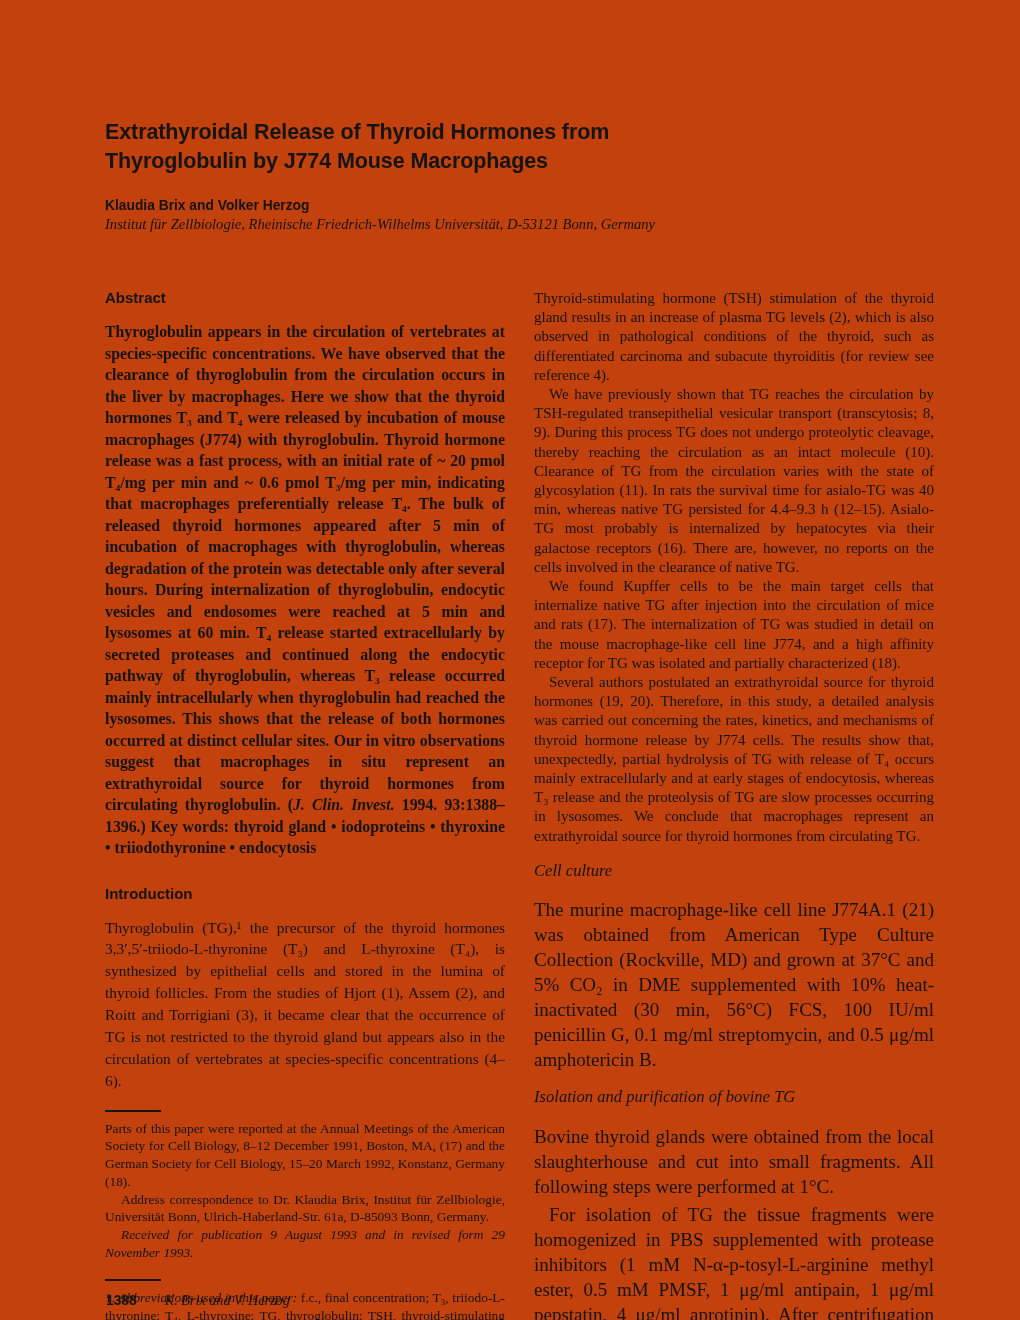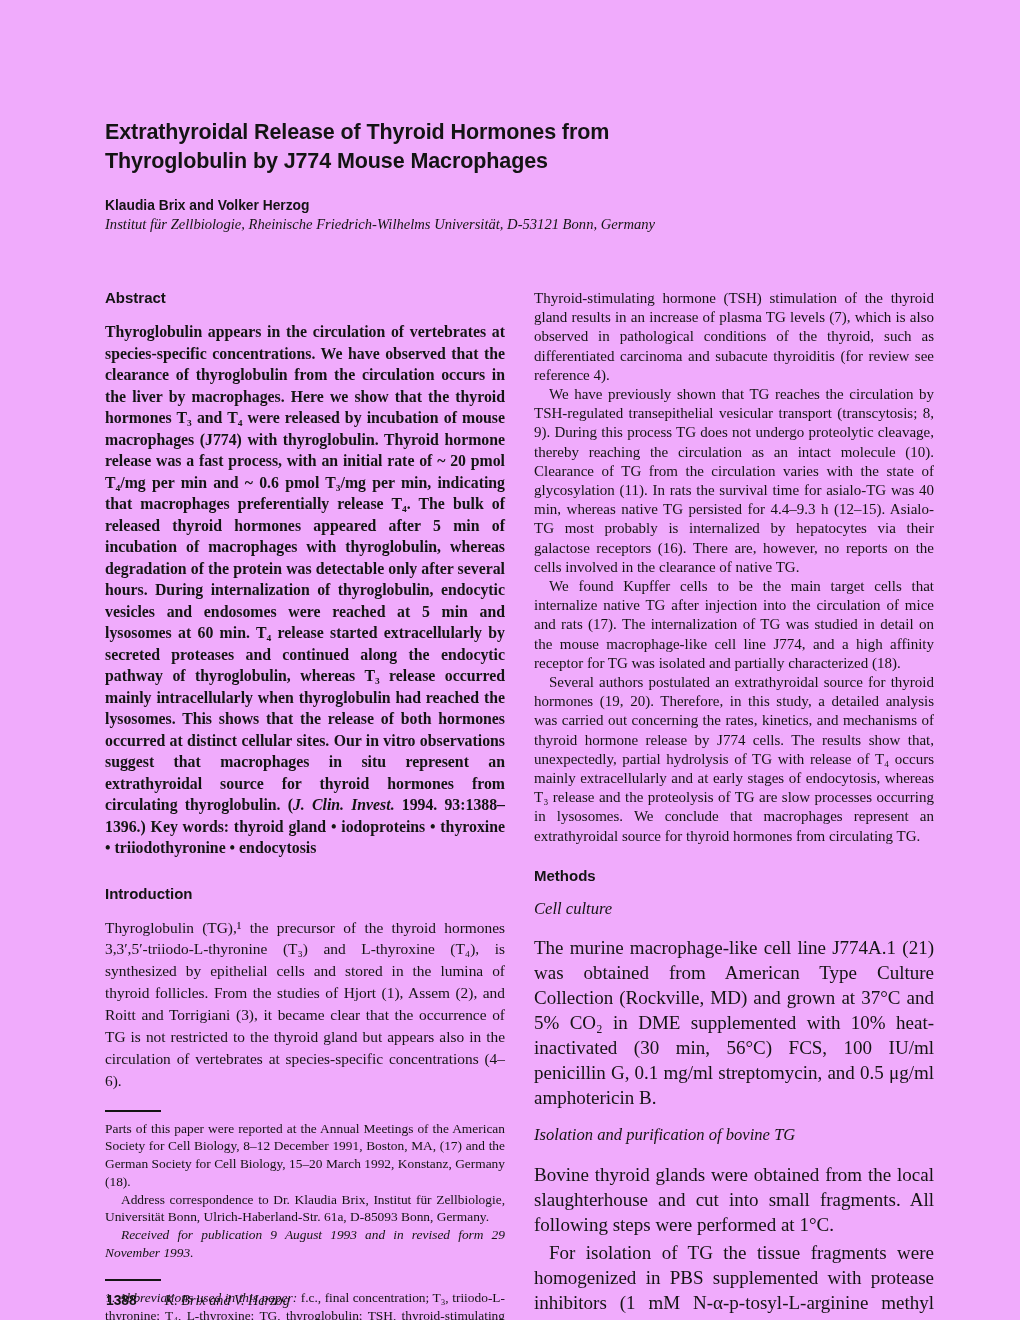--- a/index.html
+++ b/index.html
@@ -1,20 +1,20 @@
 <!DOCTYPE html>
 <html><head>
 <meta charset="utf-8">
 <style>
   html,body { margin:0; padding:0; background:#e8e8e8; }
   .page {
     position:relative;
     width:1020px; height:1320px;
     margin:0 auto;
-    background:#f0abfc;
+    background:#c2410c;
     color:#141414;
     box-sizing:border-box;
     padding:118px 85px 0 105px;
     font-family:"Liberation Serif", serif;
     overflow:hidden;
   }
   .title {
     font-family:"Liberation Sans", sans-serif;
     font-weight:bold;
     font-size:21.5px;
@@ -128,26 +128,25 @@
       <p class="footnote">Parts of this paper were reported at the Annual Meetings of the American Society for Cell Biology, 8–12 December 1991, Boston, MA, (17) and the German Society for Cell Biology, 15–20 March 1992, Konstanz, Germany (18).</p>
       <p class="footnote indent">Address correspondence to Dr. Klaudia Brix, Institut für Zellbiologie, Universität Bonn, Ulrich-Haberland-Str. 61a, D-85093 Bonn, Germany.</p>
       <p class="footnote indent ital-block">Received for publication 9 August 1993 and in revised form 29 November 1993.</p>
 
       <hr class="fn-rule">
       <p class="footnote"><span>1. </span><span class="ital">Abbreviations used in this paper:</span><span> f.c., final concentration; T₃, triiodo-L-thyronine; T₄, L-thyroxine; TG, thyroglobulin; TSH, thyroid-stimulating hormone.</span></p>
 
     </div>
 
     <div class="col">
-      <p class="rc-para">Thyroid-stimulating hormone (TSH) stimulation of the thyroid gland results in an increase of plasma TG levels (7), which is also observed in pathological conditions of the thyroid, such as differentiated carcinoma and subacute thyroiditis (for review see reference 4).</p>
+      <p class="rc-para">Thyroid-stimulating hormone (TSH) stimulation of the thyroid gland results in an increase of plasma TG levels (2), which is also observed in pathological conditions of the thyroid, such as differentiated carcinoma and subacute thyroiditis (for review see reference 4).</p>
       <p class="rc-para indent">We have previously shown that TG reaches the circulation by TSH-regulated transepithelial vesicular transport (transcytosis; 8, 9). During this process TG does not undergo proteolytic cleavage, thereby reaching the circulation as an intact molecule (10). Clearance of TG from the circulation varies with the state of glycosylation (11). In rats the survival time for asialo-TG was 40 min, whereas native TG persisted for 4.4–9.3 h (12–15). Asialo-TG most probably is internalized by hepatocytes via their galactose receptors (16). There are, however, no reports on the cells involved in the clearance of native TG.</p>
       <p class="rc-para indent">We found Kupffer cells to be the main target cells that internalize native TG after injection into the circulation of mice and rats (17). The internalization of TG was studied in detail on the mouse macrophage-like cell line J774, and a high affinity receptor for TG was isolated and partially characterized (18).</p>
       <p class="rc-para indent">Several authors postulated an extrathyroidal source for thyroid hormones (19, 20). Therefore, in this study, a detailed analysis was carried out concerning the rates, kinetics, and mechanisms of thyroid hormone release by J774 cells. The results show that, unexpectedly, partial hydrolysis of TG with release of T₄ occurs mainly extracellularly and at early stages of endocytosis, whereas T₃ release and the proteolysis of TG are slow processes occurring in lysosomes. We conclude that macrophages represent an extrathyroidal source for thyroid hormones from circulating TG.</p>
 
-      <h2 class="sec-heading methods-heading">Methods</h2>
 
       <h3 class="sub-heading">Cell culture</h3>
       <p class="methods-text">The murine macrophage-like cell line J774A.1 (21) was obtained from American Type Culture Collection (Rockville, MD) and grown at 37°C and 5% CO₂ in DME supplemented with 10% heat-inactivated (30 min, 56°C) FCS, 100 IU/ml penicillin G, 0.1 mg/ml streptomycin, and 0.5 μg/ml amphotericin B.</p>
 
       <h3 class="sub-heading">Isolation and purification of bovine TG</h3>
       <p class="methods-text">Bovine thyroid glands were obtained from the local slaughterhouse and cut into small fragments. All following steps were performed at 1°C.</p>
       <p class="methods-text indent">For isolation of TG the tissue fragments were homogenized in PBS supplemented with protease inhibitors (1 mM N-α-p-tosyl-L-arginine methyl ester, 0.5 mM PMSF, 1 μg/ml antipain, 1 μg/ml pepstatin, 4 μg/ml aprotinin). After centrifugation (30 min, 22,000 g; Beckman Instrs., Inc., Palo Alto, CA) the supernatant was subjected to ammonium sulfate precipitation (35% for 2 h and 45% overnight). The TG fraction was resuspended, cleared by centrifugation (20 min, 15,000 g), and further purified by anion-exchange chromatography using an FPLC device (MonoP HR 5/5; Pharmacia LKB Biotechnology, Uppsala, Sweden). After isocratic elution, the TG fractions (0.4–0.8 M</p>
     </div>
 
   </div>

